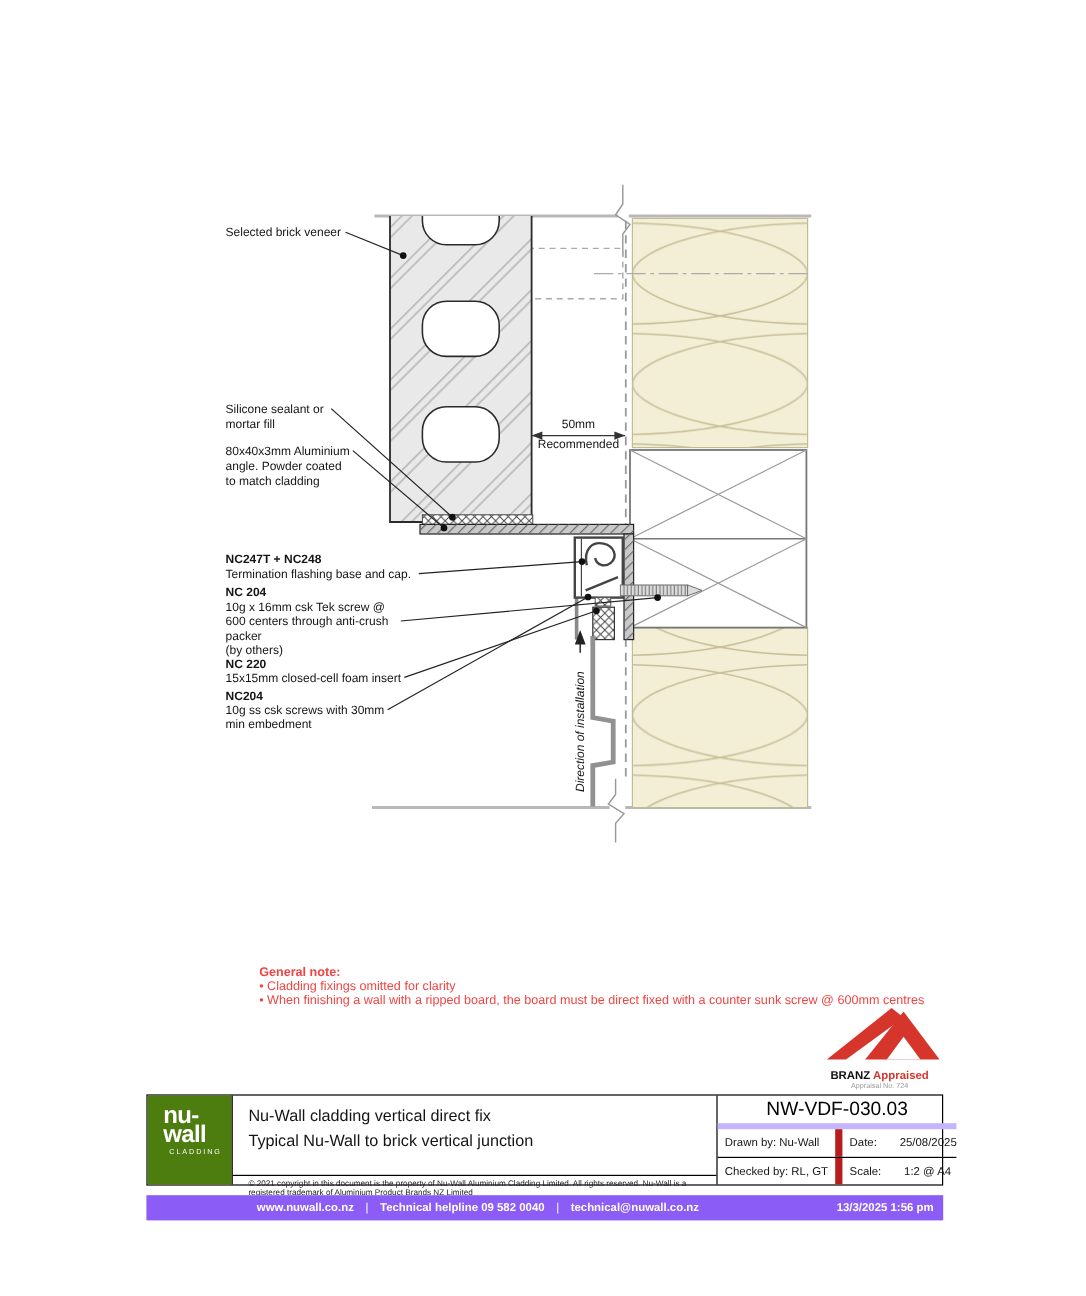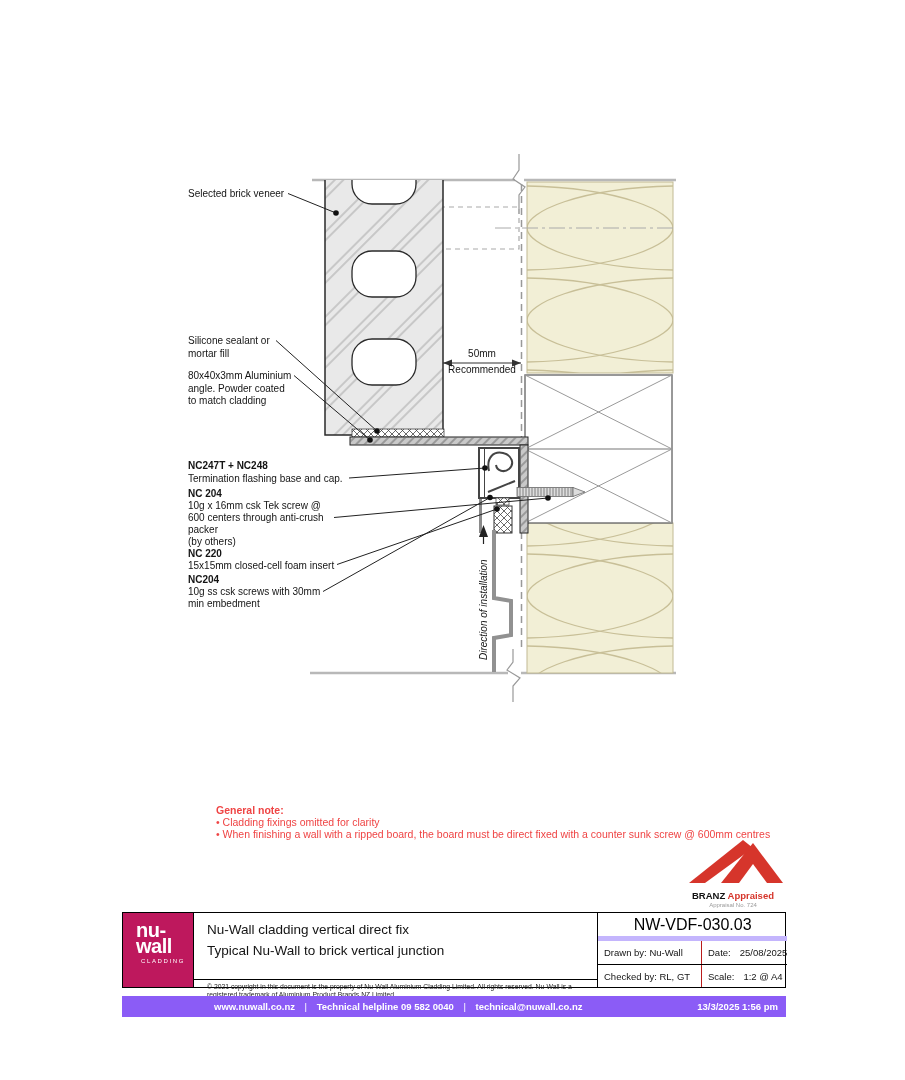--- a/index.html
+++ b/index.html
@@ -17,36 +17,36 @@
   .gn-title { font-size:10.5px; font-weight:700; margin-bottom:1px; }
   .gn-line  { font-size:10.5px; line-height:11.5px; }
 
   .branz { position:absolute; left:683px; top:839px; width:100px; text-align:center; }
   .branz-line { font-size:9.5px; font-weight:700; color:#111; letter-spacing:0; margin-top:1px; }
   .branz-line .red { color:#d6352b; }
   .branz-note { font-size:6px; color:#9a9a9a; margin-top:1px; }
 
   .titleblock { position:absolute; left:122px; top:912px; width:664px; height:76px;
                 border:1px solid #000; display:flex; background:#fff; }
-  .tb-logo { width:70px; background:#be185d; color:#fff; flex:none; padding-top:9px; text-align:center; }
+  .tb-logo { width:70px; background:#4d7c0f; color:#fff; flex:none; padding-top:9px; text-align:center; }
   .tb-logo .wordmark { font-weight:800; font-size:20px; line-height:16px; letter-spacing:-0.5px; text-align:left; padding-left:13px; }
   .tb-logo .tagline  { font-size:6px; letter-spacing:1.6px; margin-top:4px; padding-left:10px; }
   .tb-mid { width:405px; flex:none; border-left:1px solid #000; border-right:1px solid #000;
             display:flex; flex-direction:column;gap:18px; }
   .tb-titles { height:51px; padding:6px 0 0 13px; }
   .tb-title  { font-size:13.5px; color:#141414; line-height:21px; }
   .tb-copy   { flex:1; border-top:1px solid #000; padding:3px 8px 0 13px;
                font-size:6.8px; line-height:8px; color:#222; }
   .tb-right { flex:1; display:flex; flex-direction:column; }
   .tb-ref   { height:28px; border-bottom:5px solid #c4b5fd; display:flex; align-items:center;
               justify-content:center; font-size:16px; color:#000000; }
   .tb-row   { height:23px; display:flex; font-size:9.5px; color:#141414; }
   .tb-row + .tb-row { border-top:1px solid #000; }
-  .tb-row .c1 { width:104px; border-right:1px solid #b91c1c; display:flex; align-items:center; padding-left:6px; }
-  .tb-row .c2 { flex:1; display:flex; align-items:center; padding-left:6px; gap:9px; }
+  .tb-row .c1 { width:104px; border-right:6px solid #b91c1c; display:flex; align-items:center; padding-left:6px; }
+  .tb-row .c2 { flex:1; display:flex; align-items:center; padding-left:6px; gap:19px; }
 
   .footerbar { position:absolute; left:122px; top:996px; width:664px; height:21px; background:#8b5cf6;
                color:#fff; display:flex; align-items:center; justify-content:space-between;
                padding:0 8px 0 92px; font-size:9.5px; font-weight:700; }
   .footerbar .sep { margin:0 7px; font-weight:400; }
 </style>
 </head>
 <body>
 
 <div class="page">

